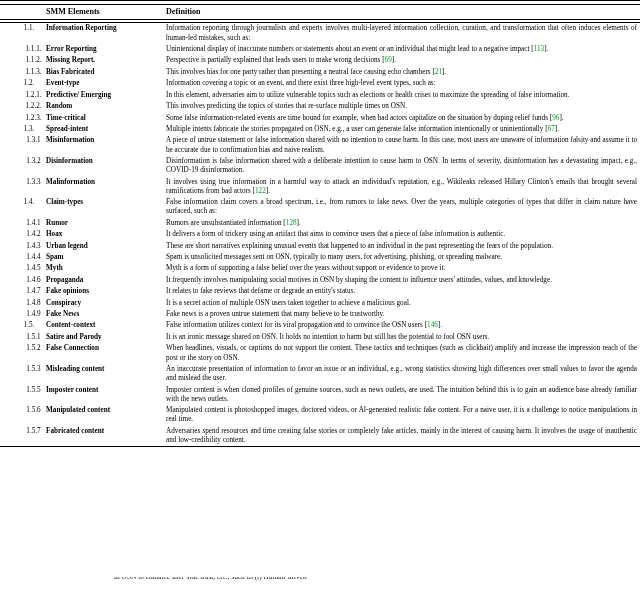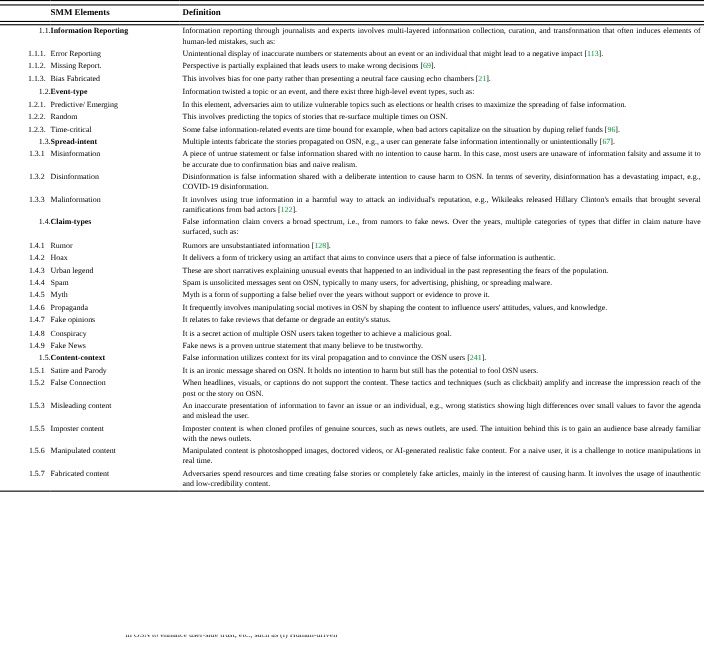--- a/index.html
+++ b/index.html
@@ -61,34 +61,35 @@
     vertical-align: bottom;
   }
   th.h-elements { padding-left: 46px; }
   th.h-def      { padding-left: 3px; }
 
   td {
     vertical-align: top;
     padding: 0;
   }
   td.num {
-    text-align: right;
+    text-align: center;
     padding-left: 12px;
     white-space: nowrap;
     padding-top: 1.1px;
   }
   td.num.sub {
     padding-left: 0;
     text-align: center;
   }
   .numinner-sub { padding-left: 21px; display: block; }
 
   td.name {
     padding-right: 4px;
     padding-top: 1.1px;
+    font-weight: bold;
   }
   td.name.major { font-weight: bold; margin-top: 12px; }
 
   td.def {
     padding-left: 3px;
     padding-right: 3px;
     text-align: justify;
     text-justify: inter-word;
     padding-top: 1.1px;
     padding-bottom: 1.1px;
@@ -160,21 +161,21 @@
         <tr>
           <td class="num sub">
             <span class="numinner-sub">1.1.3.</span>
           </td>
           <td class="name">Bias Fabricated</td>
           <td class="def">This involves bias for one party rather than presenting a neutral face causing echo chambers [<span class="cite">21</span>].</td>
         </tr>
         <tr>
           <td class="num">1.2.</td>
           <td class="name major">Event-type</td>
-          <td class="def">Information twisted a topic or an event, and there exist three high-level event types, such as:</td>
+          <td class="def">Information covering a topic or an event, and there exist three high-level event types, such as:</td>
         </tr>
         <tr>
           <td class="num sub">
             <span class="numinner-sub">1.2.1.</span>
           </td>
           <td class="name">Predictive/ Emerging</td>
           <td class="def">In this element, adversaries aim to utilize vulnerable topics such as elections or health crises to maximize the spreading of false information.</td>
         </tr>
         <tr>
           <td class="num sub">
@@ -280,21 +281,21 @@
         <tr>
           <td class="num sub">
             <span class="numinner-sub">1.4.9</span>
           </td>
           <td class="name">Fake News</td>
           <td class="def">Fake news is a proven untrue statement that many believe to be trustworthy.</td>
         </tr>
         <tr>
           <td class="num">1.5.</td>
           <td class="name major">Content-context</td>
-          <td class="def">False information utilizes context for its viral propagation and to convince the OSN users [<span class="cite">241</span>].</td>
+          <td class="def">False information utilizes context for its viral propagation and to convince the OSN users [<span class="cite">146</span>].</td>
         </tr>
         <tr>
           <td class="num sub">
             <span class="numinner-sub">1.5.1</span>
           </td>
           <td class="name">Satire and Parody</td>
           <td class="def">It is an ironic message shared on OSN. It holds no intention to harm but still has the potential to fool OSN users.</td>
         </tr>
         <tr>
           <td class="num sub">

